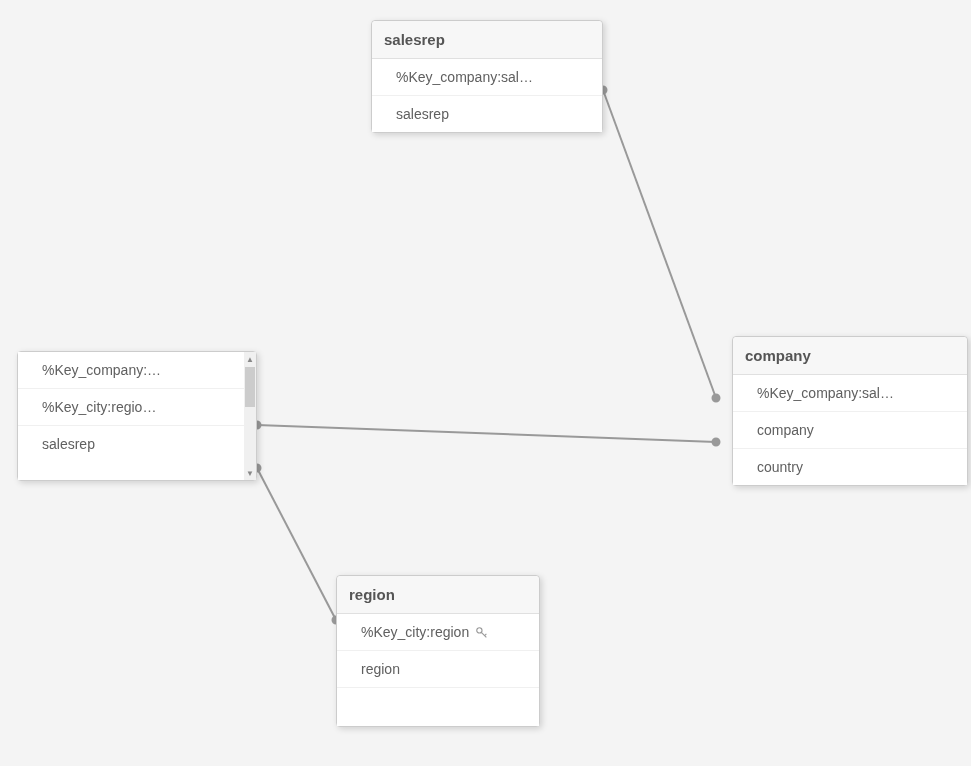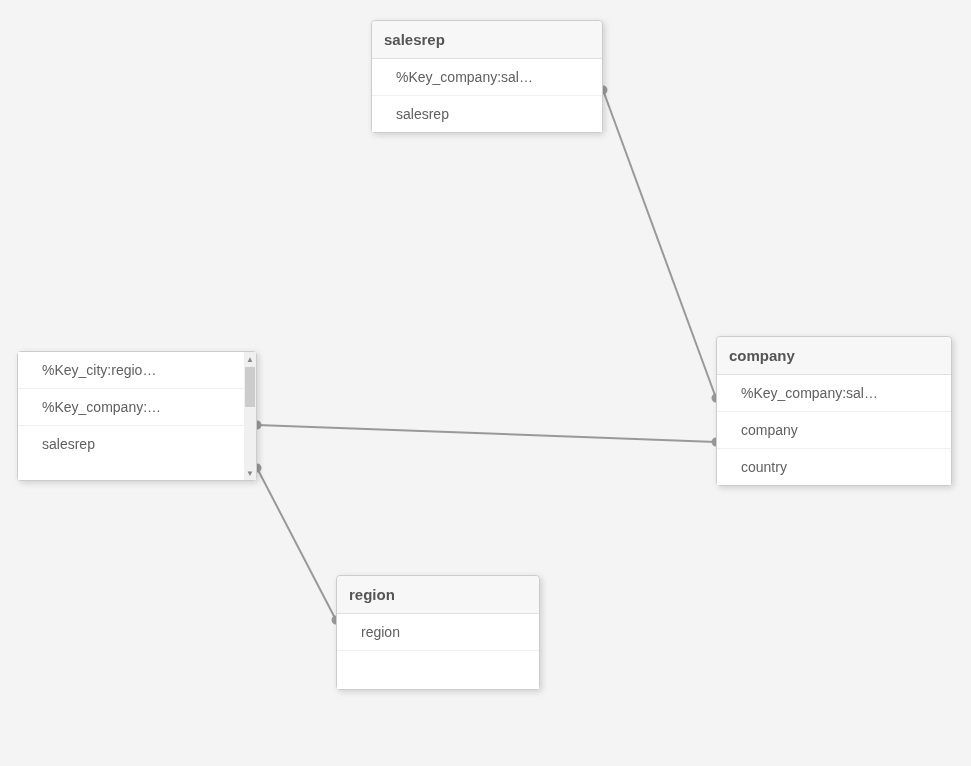--- a/index.html
+++ b/index.html
@@ -113,21 +113,21 @@
       left: 371px;
       top: 20px;
       width: 232px;
     }
     #box-headquarter {
       left: 17px;
       top: 351px;
       width: 240px;
     }
     #box-company {
-      left: 716px;
+      left: 732px;
       top: 336px;
       width: 236px;
     }
     #box-region {
       left: 336px;
       top: 575px;
       width: 204px;
     }
     #box-headquarter .entity-body {
       height: 128px;
@@ -166,24 +166,24 @@
       <div class="entity-field">
           <span>salesrep</span>
         </div>
     </div>
   </div>
 
   <div id="box-headquarter" class="entity-box">
     <div class="entity-body scrollable-body">
       <div class="fields-wrap">
         <div class="entity-field">
-            <span>%Key_city:regio…</span>
+            <span>%Key_company:…</span>
           </div>
         <div class="entity-field">
-            <span>%Key_company:…</span>
+            <span>%Key_city:regio…</span>
           </div>
         <div class="entity-field">
             <span>salesrep</span>
           </div>
       </div>
       <div class="scroll-track">
         <div class="scroll-arrow">▲</div>
         <div class="scroll-thumb"></div>
         <div class="scroll-spacer"></div>
         <div class="scroll-arrow">▼</div>
@@ -203,18 +203,28 @@
       <div class="entity-field">
           <span>country</span>
         </div>
     </div>
   </div>
 
   <div id="box-region" class="entity-box">
     <div class="entity-header">region</div>
     <div class="entity-body">
       <div class="entity-field">
+        <span>%Key_city:region</span>
+        <span class="key-icon">
+          <svg viewBox="0 0 16 16" fill="none" stroke="currentColor" stroke-width="1.3">
+            <circle cx="5" cy="5" r="3"></circle>
+            <line x1="7.2" y1="7.2" x2="13" y2="13"></line>
+            <line x1="11" y1="11" x2="13" y2="9"></line>
+          </svg>
+        </span>
+      </div>
+      <div class="entity-field">
           <span>region</span>
         </div>
       <div class="entity-field empty"></div>
     </div>
   </div>
 </div>
 
 </body></html>

